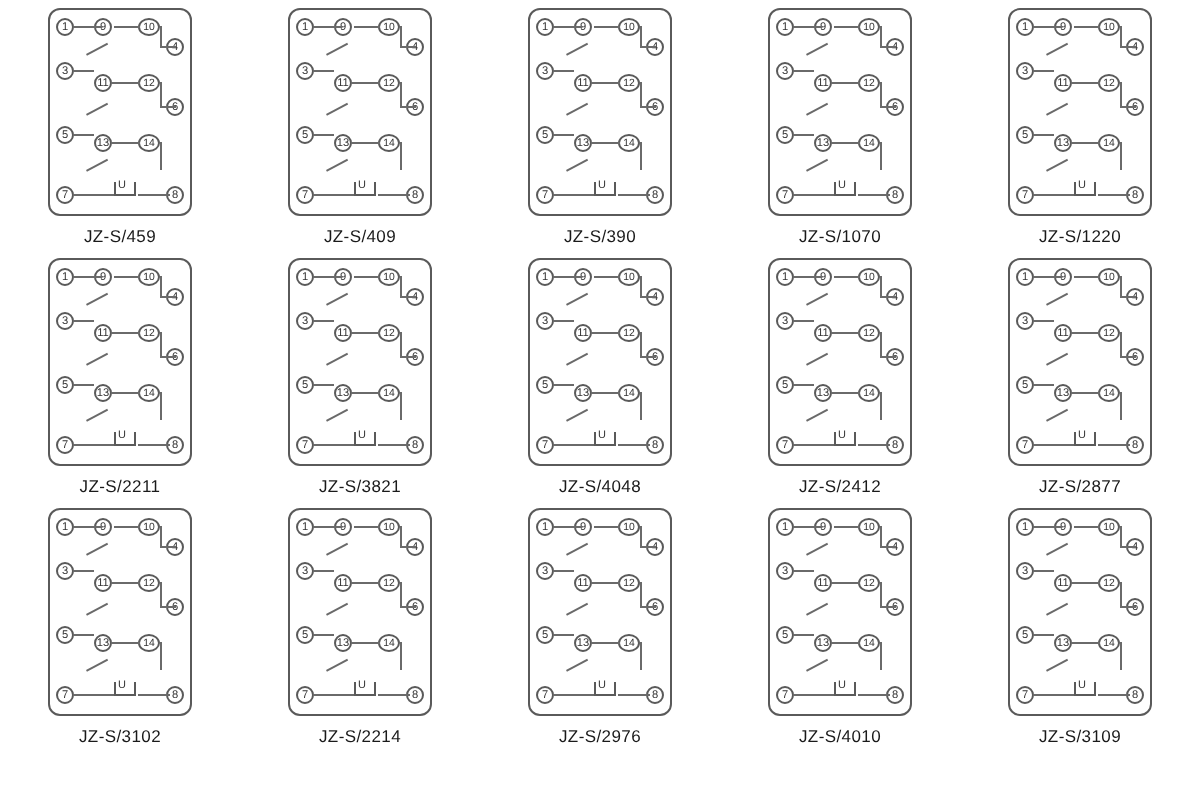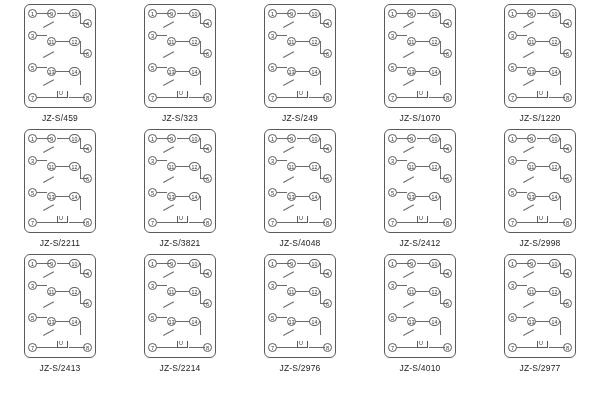--- a/index.html
+++ b/index.html
@@ -144,58 +144,58 @@
         <div class="ln h" style="left:31px;top:66px;width:14px;"></div>
         <div class="ln v" style="left:55px;top:66px;height:14px;"></div>
         <div class="ln h" style="left:12px;top:92px;width:20px;"></div>
         <div class="ln h" style="left:44px;top:92px;width:16px;"></div>
         <div class="coil coil-u" style="left:32px;top:86px;"></div>
         <div style="position:absolute;left:34px;top:85px;font-size:5.5px;color:#333;">U</div>
         <div class="d" style="left:18px;top:22px;width:12px;transform:rotate(-28deg);"></div>
         <div class="d" style="left:18px;top:52px;width:12px;transform:rotate(-28deg);"></div>
         <div class="d" style="left:18px;top:80px;width:12px;transform:rotate(-28deg);"></div>
       </div>
-      <div class="caption">JZ-S/323</div>
-    </div>
-
-    <div class="cell">
-      <div class="diagram">
-        <div class="pin" style="left:3px;top:4px;">1</div>
-        <div class="pin" style="left:3px;top:26px;">3</div>
-        <div class="pin" style="left:3px;top:58px;">5</div>
-        <div class="pin" style="left:3px;top:88px;">7</div>
-        <div class="pin" style="left:22px;top:4px;">9</div>
-        <div class="pin" style="left:22px;top:32px;">11</div>
-        <div class="pin" style="left:22px;top:62px;">13</div>
-        <div class="pin wide" style="left:44px;top:4px;">10</div>
-        <div class="pin wide" style="left:44px;top:32px;">12</div>
-        <div class="pin wide" style="left:44px;top:62px;">14</div>
-        <div class="pin" style="right:3px;top:14px;">4</div>
-        <div class="pin" style="right:3px;top:44px;">6</div>
-        <div class="pin" style="right:3px;top:88px;">8</div>
-        <div class="ln h" style="left:12px;top:8px;width:14px;"></div>
-        <div class="ln h" style="left:32px;top:8px;width:13px;"></div>
-        <div class="ln v" style="left:55px;top:8px;height:10px;"></div>
-        <div class="ln h" style="left:55px;top:18px;width:8px;"></div>
-        <div class="ln h" style="left:12px;top:30px;width:10px;"></div>
-        <div class="ln h" style="left:31px;top:36px;width:14px;"></div>
-        <div class="ln v" style="left:55px;top:36px;height:12px;"></div>
-        <div class="ln h" style="left:55px;top:48px;width:8px;"></div>
-        <div class="ln h" style="left:12px;top:62px;width:10px;"></div>
-        <div class="ln h" style="left:31px;top:66px;width:14px;"></div>
-        <div class="ln v" style="left:55px;top:66px;height:14px;"></div>
-        <div class="ln h" style="left:12px;top:92px;width:20px;"></div>
-        <div class="ln h" style="left:44px;top:92px;width:16px;"></div>
-        <div class="coil coil-u" style="left:32px;top:86px;"></div>
-        <div style="position:absolute;left:34px;top:85px;font-size:5.5px;color:#333;">U</div>
-        <div class="d" style="left:18px;top:22px;width:12px;transform:rotate(-28deg);"></div>
-        <div class="d" style="left:18px;top:52px;width:12px;transform:rotate(-28deg);"></div>
-        <div class="d" style="left:18px;top:80px;width:12px;transform:rotate(-28deg);"></div>
-      </div>
-      <div class="caption">JZ-S/249</div>
+      <div class="caption">JZ-S/409</div>
+    </div>
+
+    <div class="cell">
+      <div class="diagram">
+        <div class="pin" style="left:3px;top:4px;">1</div>
+        <div class="pin" style="left:3px;top:26px;">3</div>
+        <div class="pin" style="left:3px;top:58px;">5</div>
+        <div class="pin" style="left:3px;top:88px;">7</div>
+        <div class="pin" style="left:22px;top:4px;">9</div>
+        <div class="pin" style="left:22px;top:32px;">11</div>
+        <div class="pin" style="left:22px;top:62px;">13</div>
+        <div class="pin wide" style="left:44px;top:4px;">10</div>
+        <div class="pin wide" style="left:44px;top:32px;">12</div>
+        <div class="pin wide" style="left:44px;top:62px;">14</div>
+        <div class="pin" style="right:3px;top:14px;">4</div>
+        <div class="pin" style="right:3px;top:44px;">6</div>
+        <div class="pin" style="right:3px;top:88px;">8</div>
+        <div class="ln h" style="left:12px;top:8px;width:14px;"></div>
+        <div class="ln h" style="left:32px;top:8px;width:13px;"></div>
+        <div class="ln v" style="left:55px;top:8px;height:10px;"></div>
+        <div class="ln h" style="left:55px;top:18px;width:8px;"></div>
+        <div class="ln h" style="left:12px;top:30px;width:10px;"></div>
+        <div class="ln h" style="left:31px;top:36px;width:14px;"></div>
+        <div class="ln v" style="left:55px;top:36px;height:12px;"></div>
+        <div class="ln h" style="left:55px;top:48px;width:8px;"></div>
+        <div class="ln h" style="left:12px;top:62px;width:10px;"></div>
+        <div class="ln h" style="left:31px;top:66px;width:14px;"></div>
+        <div class="ln v" style="left:55px;top:66px;height:14px;"></div>
+        <div class="ln h" style="left:12px;top:92px;width:20px;"></div>
+        <div class="ln h" style="left:44px;top:92px;width:16px;"></div>
+        <div class="coil coil-u" style="left:32px;top:86px;"></div>
+        <div style="position:absolute;left:34px;top:85px;font-size:5.5px;color:#333;">U</div>
+        <div class="d" style="left:18px;top:22px;width:12px;transform:rotate(-28deg);"></div>
+        <div class="d" style="left:18px;top:52px;width:12px;transform:rotate(-28deg);"></div>
+        <div class="d" style="left:18px;top:80px;width:12px;transform:rotate(-28deg);"></div>
+      </div>
+      <div class="caption">JZ-S/390</div>
     </div>
 
     <div class="cell">
       <div class="diagram">
         <div class="pin" style="left:3px;top:4px;">1</div>
         <div class="pin" style="left:3px;top:26px;">3</div>
         <div class="pin" style="left:3px;top:58px;">5</div>
         <div class="pin" style="left:3px;top:88px;">7</div>
         <div class="pin" style="left:22px;top:4px;">9</div>
         <div class="pin" style="left:22px;top:32px;">11</div>
@@ -444,21 +444,21 @@
         <div class="ln h" style="left:31px;top:66px;width:14px;"></div>
         <div class="ln v" style="left:55px;top:66px;height:14px;"></div>
         <div class="ln h" style="left:12px;top:92px;width:20px;"></div>
         <div class="ln h" style="left:44px;top:92px;width:16px;"></div>
         <div class="coil coil-u" style="left:32px;top:86px;"></div>
         <div style="position:absolute;left:34px;top:85px;font-size:5.5px;color:#333;">U</div>
         <div class="d" style="left:18px;top:22px;width:12px;transform:rotate(-28deg);"></div>
         <div class="d" style="left:18px;top:52px;width:12px;transform:rotate(-28deg);"></div>
         <div class="d" style="left:18px;top:80px;width:12px;transform:rotate(-28deg);"></div>
       </div>
-      <div class="caption">JZ-S/2998</div>
+      <div class="caption">JZ-S/2877</div>
     </div>
 
   </div>
 
   <div class="row">
 
     <div class="cell">
       <div class="diagram">
         <div class="pin" style="left:3px;top:4px;">1</div>
         <div class="pin" style="left:3px;top:26px;">3</div>
@@ -485,21 +485,21 @@
         <div class="ln h" style="left:31px;top:66px;width:14px;"></div>
         <div class="ln v" style="left:55px;top:66px;height:14px;"></div>
         <div class="ln h" style="left:12px;top:92px;width:20px;"></div>
         <div class="ln h" style="left:44px;top:92px;width:16px;"></div>
         <div class="coil coil-u" style="left:32px;top:86px;"></div>
         <div style="position:absolute;left:34px;top:85px;font-size:5.5px;color:#333;">U</div>
         <div class="d" style="left:18px;top:22px;width:12px;transform:rotate(-28deg);"></div>
         <div class="d" style="left:18px;top:52px;width:12px;transform:rotate(-28deg);"></div>
         <div class="d" style="left:18px;top:80px;width:12px;transform:rotate(-28deg);"></div>
       </div>
-      <div class="caption">JZ-S/2413</div>
+      <div class="caption">JZ-S/3102</div>
     </div>
 
     <div class="cell">
       <div class="diagram">
         <div class="pin" style="left:3px;top:4px;">1</div>
         <div class="pin" style="left:3px;top:26px;">3</div>
         <div class="pin" style="left:3px;top:58px;">5</div>
         <div class="pin" style="left:3px;top:88px;">7</div>
         <div class="pin" style="left:22px;top:4px;">9</div>
         <div class="pin" style="left:22px;top:32px;">11</div>
@@ -633,18 +633,18 @@
         <div class="ln h" style="left:31px;top:66px;width:14px;"></div>
         <div class="ln v" style="left:55px;top:66px;height:14px;"></div>
         <div class="ln h" style="left:12px;top:92px;width:20px;"></div>
         <div class="ln h" style="left:44px;top:92px;width:16px;"></div>
         <div class="coil coil-u" style="left:32px;top:86px;"></div>
         <div style="position:absolute;left:34px;top:85px;font-size:5.5px;color:#333;">U</div>
         <div class="d" style="left:18px;top:22px;width:12px;transform:rotate(-28deg);"></div>
         <div class="d" style="left:18px;top:52px;width:12px;transform:rotate(-28deg);"></div>
         <div class="d" style="left:18px;top:80px;width:12px;transform:rotate(-28deg);"></div>
       </div>
-      <div class="caption">JZ-S/2977</div>
+      <div class="caption">JZ-S/3109</div>
     </div>
 
   </div>
 
 </div>
 
 </body></html>

